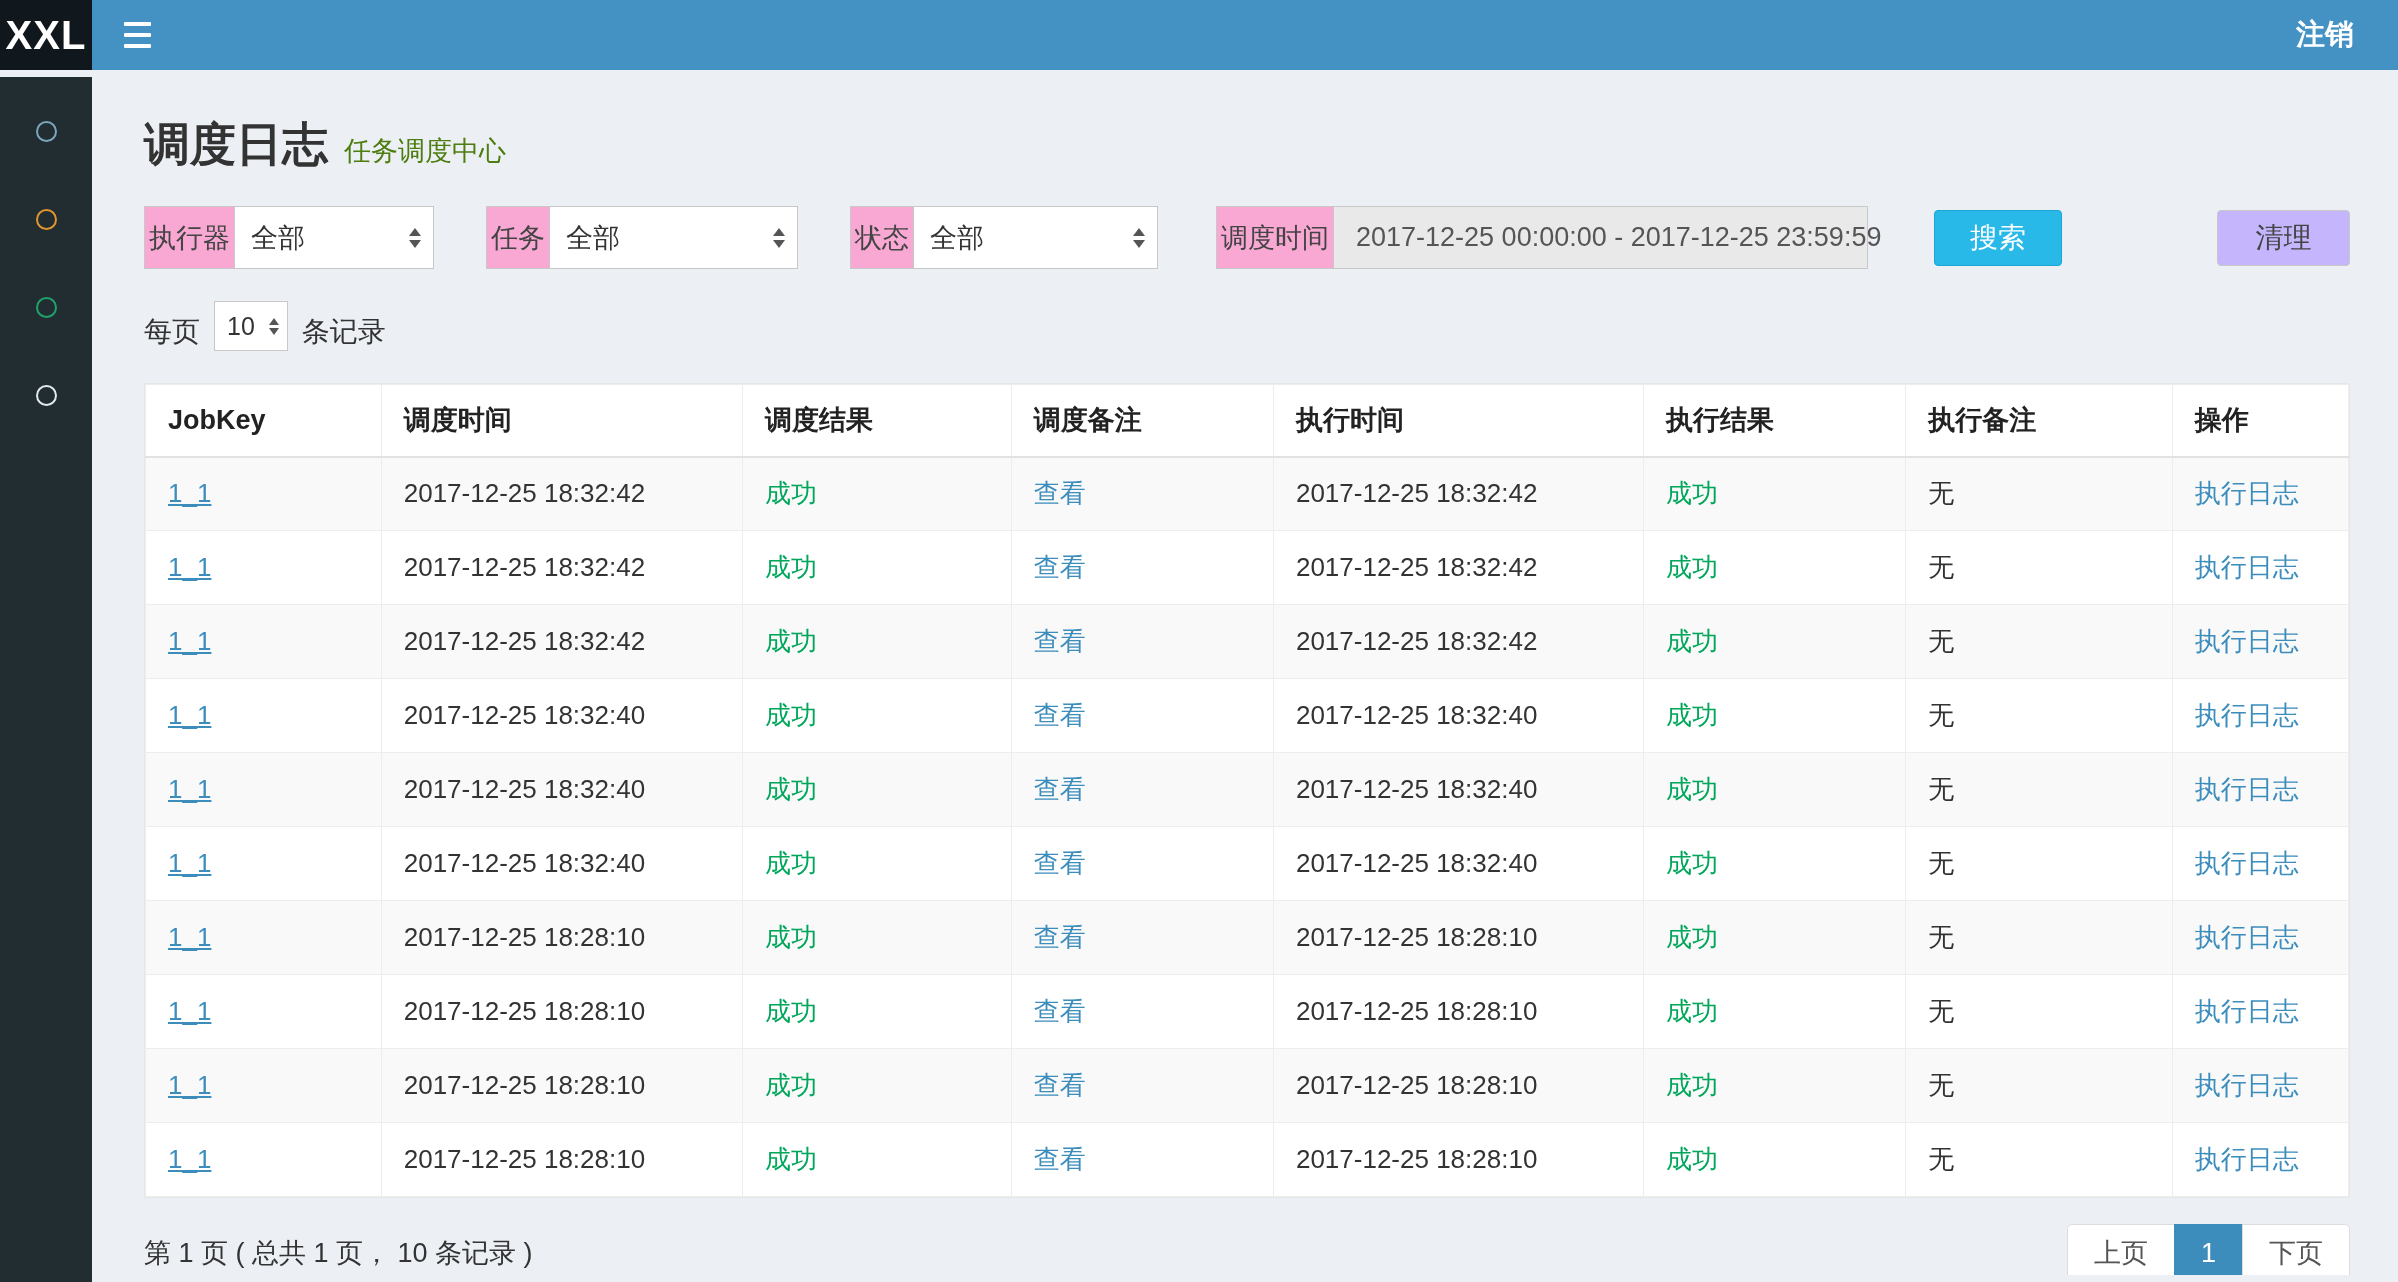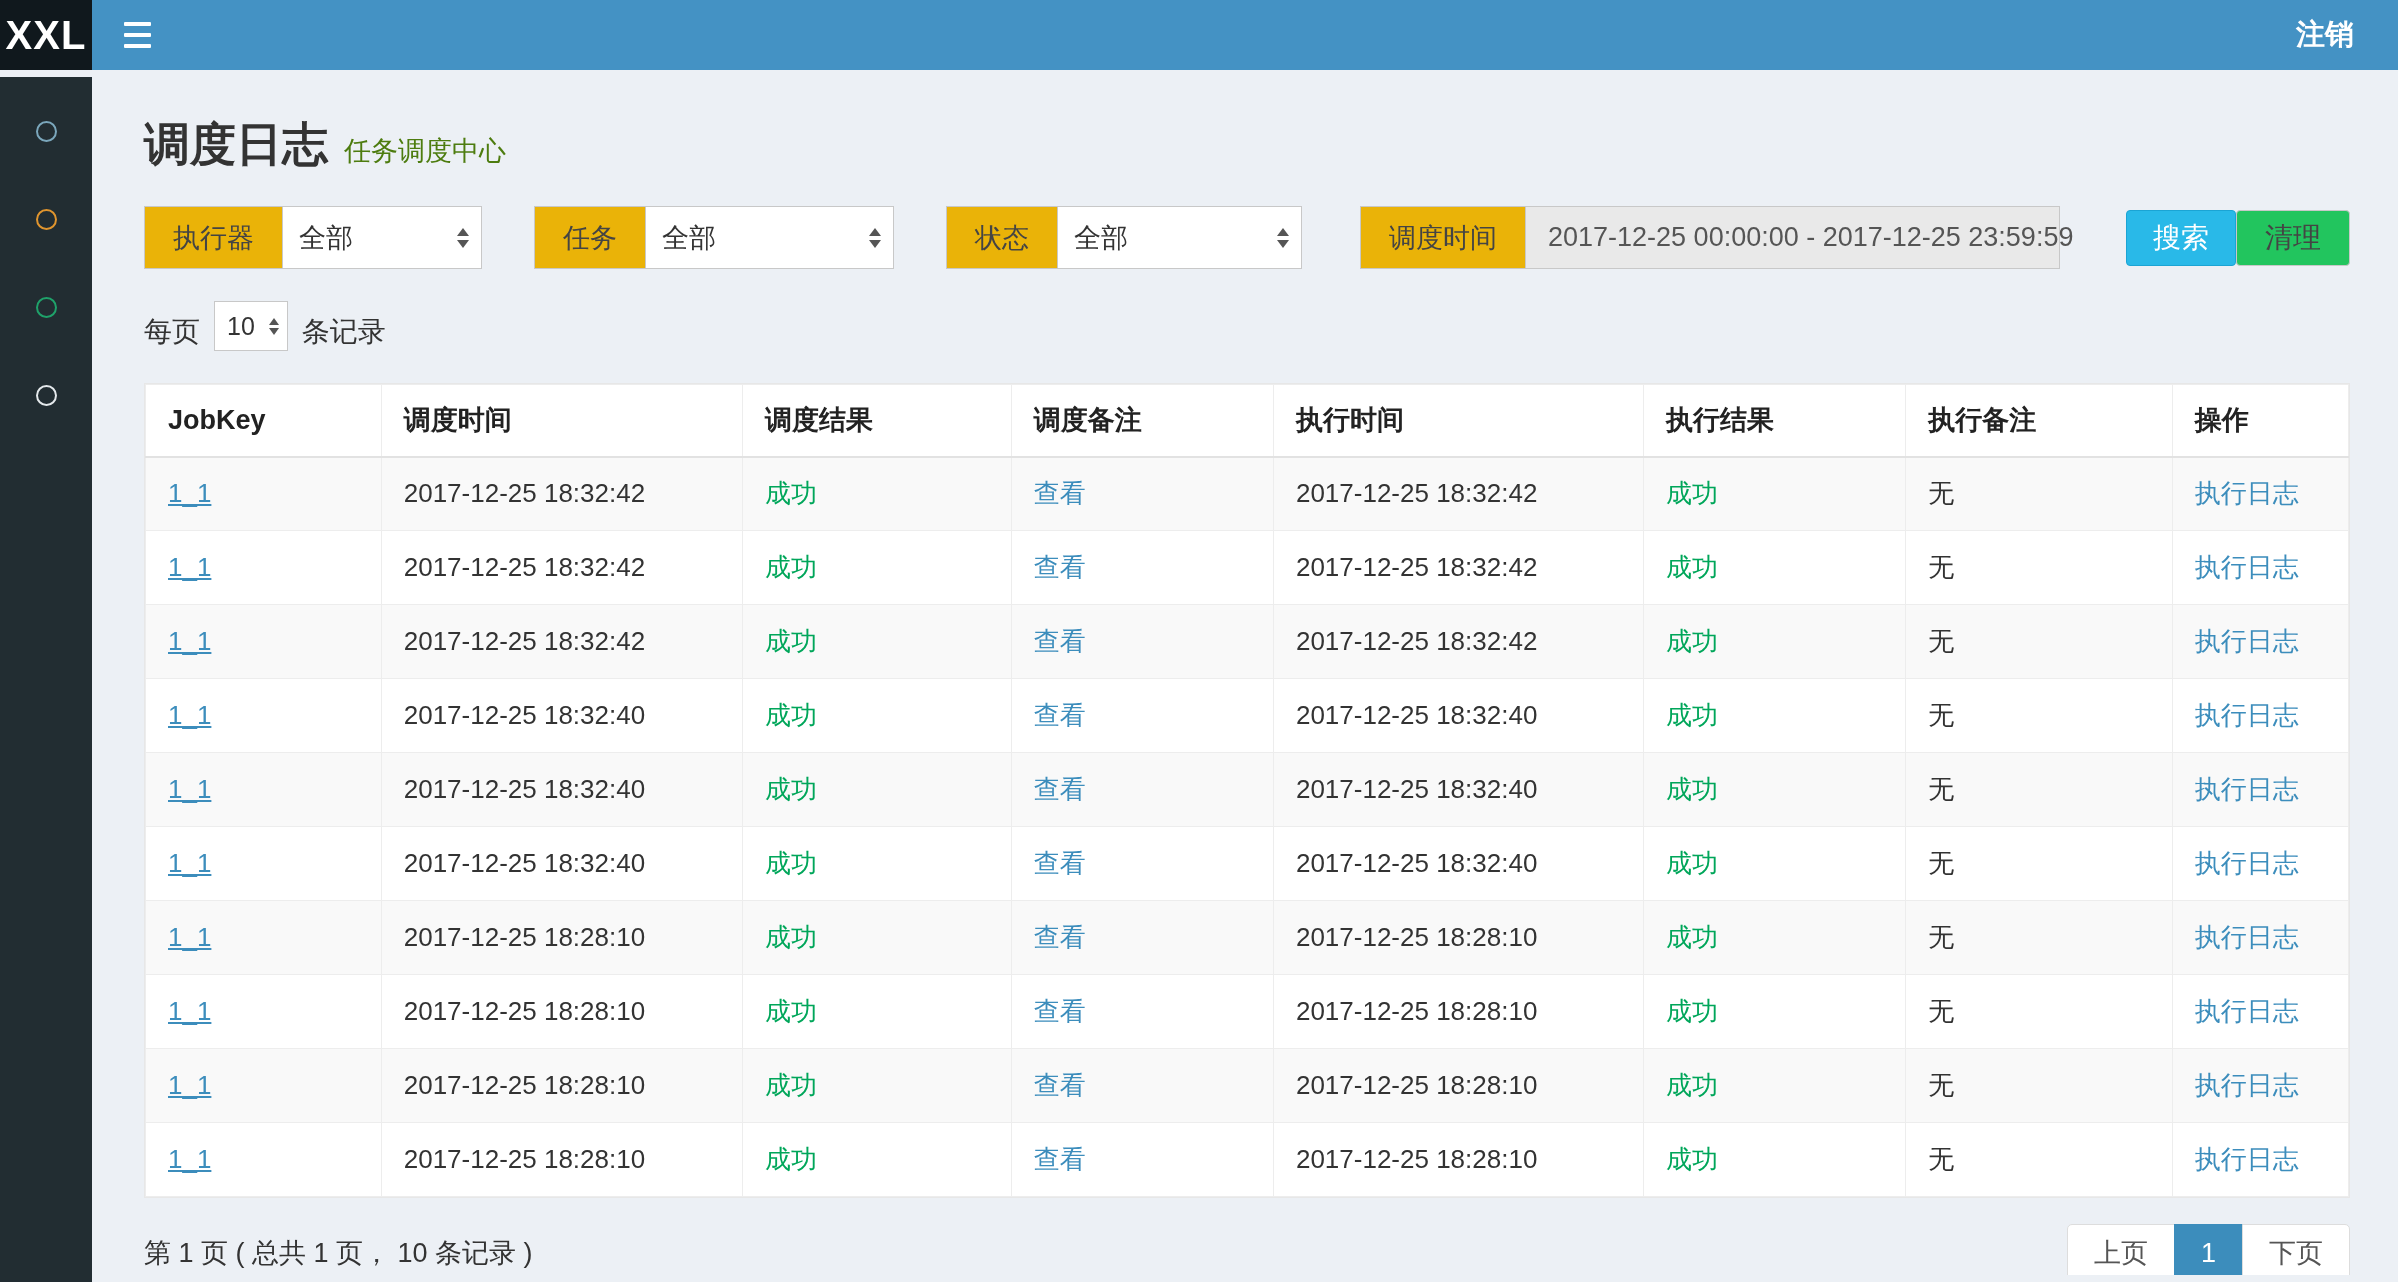--- a/index.html
+++ b/index.html
@@ -28,35 +28,35 @@
   
   .main{margin-left:92px;height:1205px;padding:0 48px 0 52px;overflow:hidden;}
 
   .page-header{margin:44px 0 30px;display:flex;align-items:baseline;text-align:center;}
   .page-title{font-size:46px;font-weight:700;color:#333;}
   .page-subtitle{font-size:27px;color:#4d7c0f;margin-left:16px;}
 
   
   .filters{display:flex;align-items:center;}
   .igroup{display:inline-flex;align-items:stretch;height:63px;}
-  .addon{display:flex;align-items:center;padding:0 28px;background:#eab308;border:1px solid #c8c8c8;
+  .addon{display:flex;align-items:center;padding:0 4px;background:#f9a8d4;border:1px solid #c8c8c8;
          border-right:0;font-size:27px;color:#444;white-space:nowrap;}
   .select{display:inline-flex;align-items:center;justify-content:space-between;background:#fff;
           border:1px solid #c8c8c8;padding:0 12px 0 16px;font-size:27px;color:#333;cursor:pointer;}
   .caret{display:inline-flex;flex-direction:column;align-items:center;margin-left:14px;}
   .caret i{width:0;height:0;border-left:6px solid transparent;border-right:6px solid transparent;display:block;}
   .caret .up{border-bottom:8px solid #555;margin-bottom:4px;}
   .caret .down{border-top:8px solid #555;}
   .timebox{display:flex;align-items:center;background:#e9e9e9;border:1px solid #c8c8c8;
            padding:0 22px;font-size:27px;color:#555;width:535px;white-space:nowrap;cursor:text;}
   .gap{width:52px;flex:none;}
   .btn{display:inline-flex;align-items:center;justify-content:center;height:56px;font-size:28px;
        border-radius:4px;cursor:pointer;white-space:nowrap;}
   .btn-search{width:128px;margin-left:66px;background:var(--search-btn);border:1px solid #1ba4d4;color:#fff;}
-  .btn-clear{width:133px;margin-left:auto;background:#22c55e;border:1px solid #c8c8c8;color:#444;}
+  .btn-clear{width:133px;margin-left:auto;background:#c4b5fd;border:1px solid #c8c8c8;color:#444;}
 
   
   .pagesize{margin-top:32px;display:flex;align-items:flex-end;font-size:28px;color:#333;height:50px;}
   .pagesize .select{height:50px;margin:0 14px;padding:0 8px 0 12px;font-size:25px;}
   .pagesize .caret .up{border-bottom:7px solid #555;margin-bottom:3px;}
   .pagesize .caret .down{border-top:7px solid #555;}
   .pagesize .caret i{border-left-width:5px;border-right-width:5px;}
 
   
   .table-wrap{margin-top:32px;background:#fff;border:1px solid #e7e7e7;}

